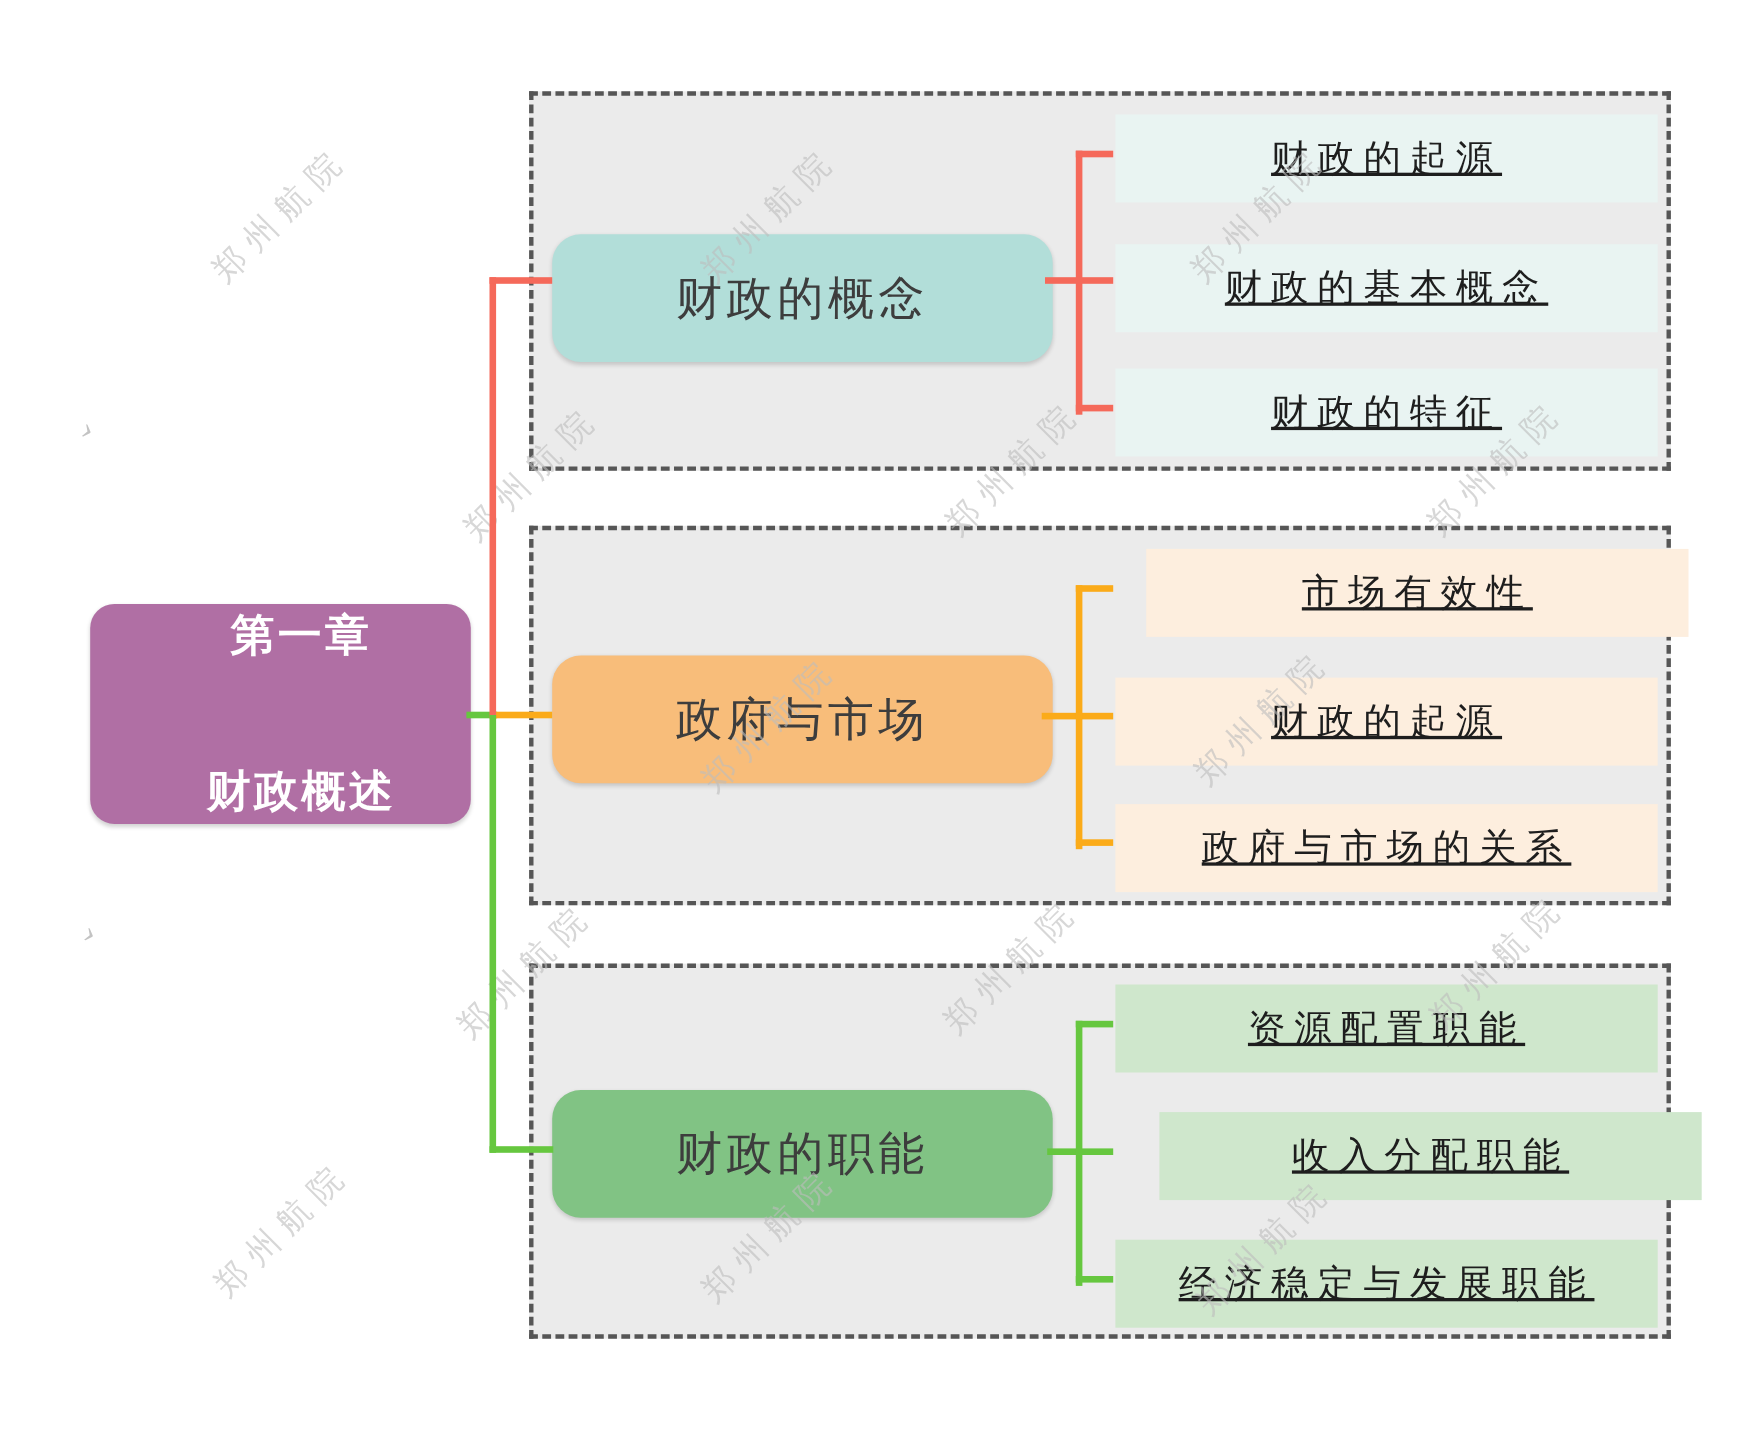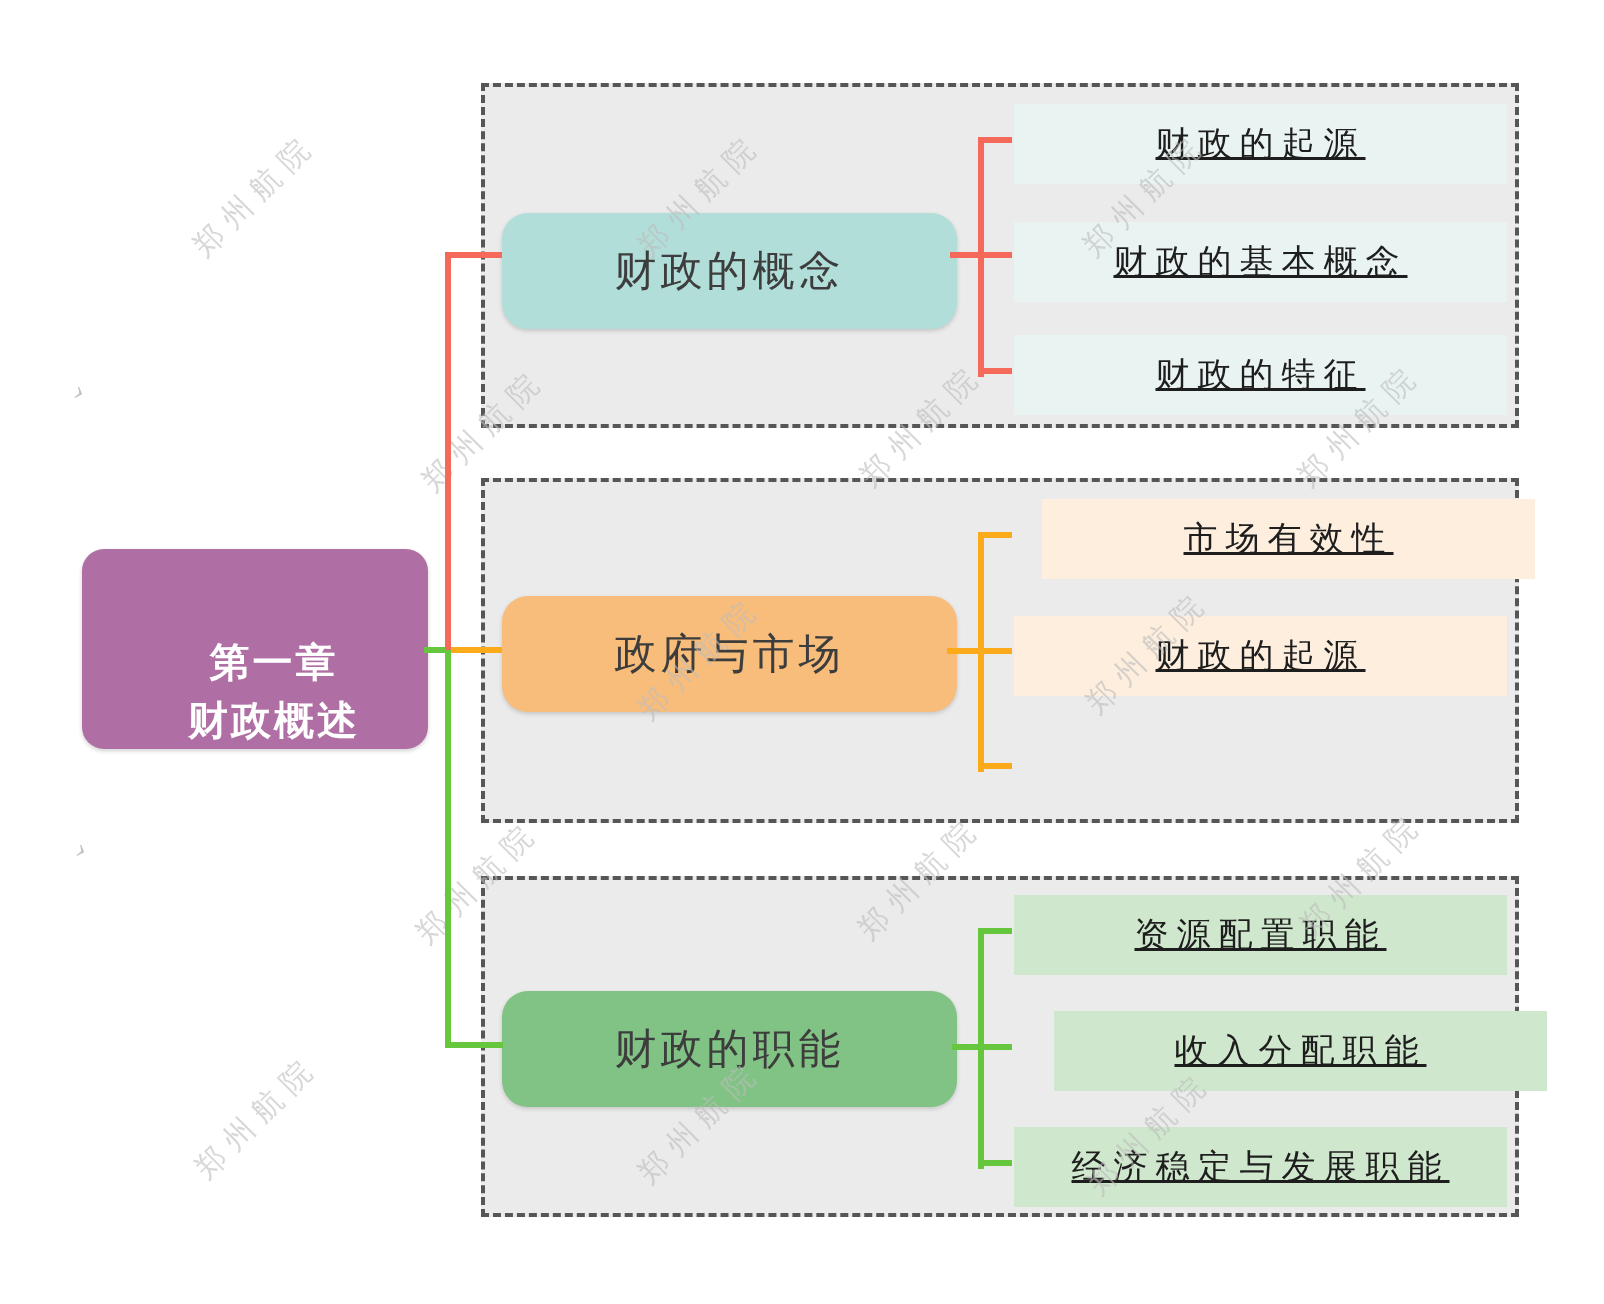--- a/index.html
+++ b/index.html
@@ -60,21 +60,21 @@
   .g3 .sub { background:#cfe7cc; }
   .sub-a1 { top:17px; }  .sub-a2 { top:135px; } .sub-a3 { top:248px; }
   .sub-b1 { top:17px;margin-left:28px; }  .sub-b2 { top:134px; } .sub-b3 { top:249px; }
   .sub-c1 { top:15px; }  .sub-c2 { top:131px;margin-left:40px; } .sub-c3 { top:247px; }
 
   
   .root {
     position:absolute;
     left:82px; top:549px; width:346px; height:200px;
     background:#b06fa4; border-radius:22px;
-    display:flex; flex-direction:column; align-items:center; justify-content:flex-end;
+    display:flex; flex-direction:column; align-items:center; justify-content:space-between;
     box-shadow:0 2px 4px rgba(0,0,0,0.18);
     z-index:3;
     padding-left:38px;
   }
   .root-line {
     color:#ffffff; font-weight:700; font-size:40px;
     letter-spacing:3px; line-height:1.45;
     font-family:"Liberation Sans","DejaVu Sans",sans-serif;
     white-space:nowrap;
   }
@@ -144,20 +144,23 @@
   <div class="group group-2 g2">
     <div class="node node-orange">
       <span class="node-label">政府与市场</span>
     </div>
     <div class="sub sub-b1">
       <span class="sub-label">市场有效性</span>
     </div>
     <div class="sub sub-b2">
       <span class="sub-label">财政的起源</span>
     </div>
+    <div class="sub sub-b3">
+      <span class="sub-label">政府与市场的关系</span>
+    </div>
   </div>
 
   <div class="group group-3 g3">
     <div class="node node-green">
       <span class="node-label">财政的职能</span>
     </div>
     <div class="sub sub-c1">
       <span class="sub-label">资源配置职能</span>
     </div>
     <div class="sub sub-c2">

